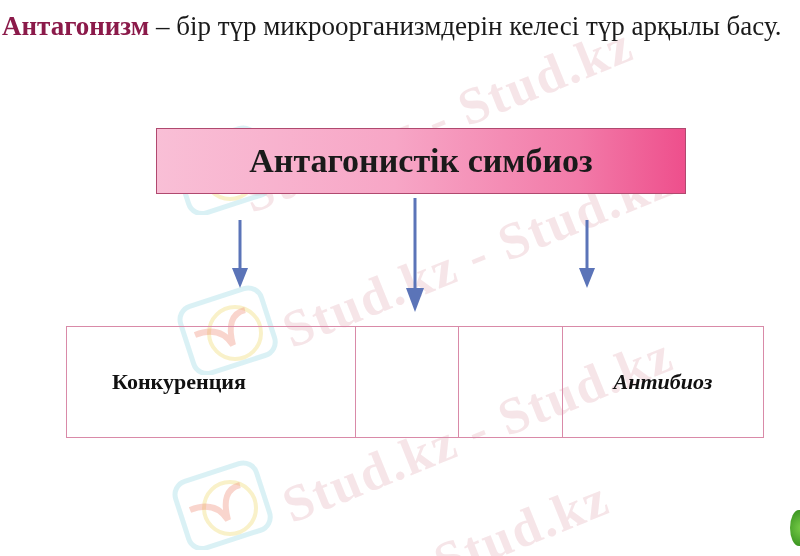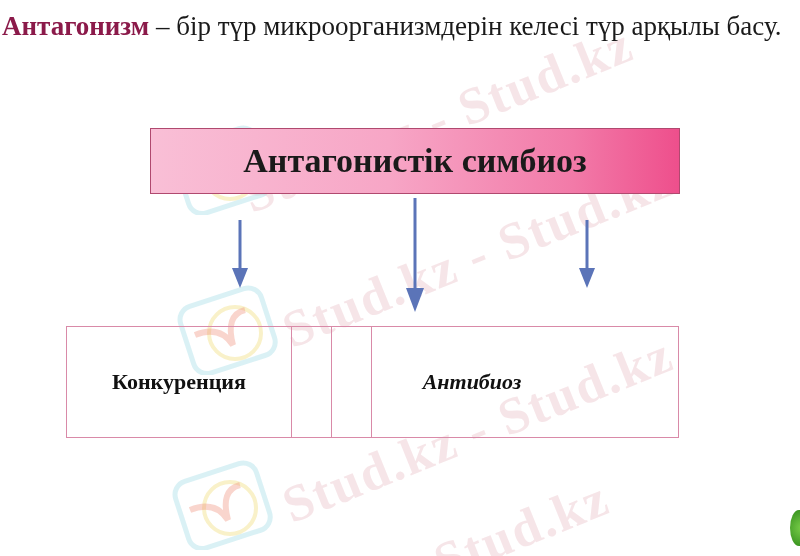--- a/index.html
+++ b/index.html
@@ -9,31 +9,31 @@
     font-family: "Liberation Serif", "DejaVu Serif", serif;
     color: #111;
   }
   .intro {
     position: absolute; left: 2px; top: 6px; width: 800px;
     font-size: 27px; line-height: 40px; color: #1a1a1a;
     z-index: 2;
   }
   .term { color: #8b1a4a; font-weight: bold; }
   .header-box {
-    position: absolute; left: 150px; top: 128px; width: 528px; height: 64px;
+    position: absolute; left: 156px; top: 128px; width: 528px; height: 64px;
     background: linear-gradient(90deg, #f9bfd6 0%, #f7a6c6 45%, #f27aa8 80%, #ee4f8c 100%);
     border: 1px solid #b0496f;
     display: flex; align-items: center; justify-content: center;
     font-size: 34px; font-weight: bold; color: #1a1a1a;
     z-index: 2;
   }
   .arrow { position: absolute; z-index: 2; }
   .row-box {
-    position: absolute; left: 66px; top: 326px; width: 613px; height: 112px;
-    border: 1px solid #d98aa8; display: flex; z-index: 2; box-sizing: border-box;
+    position: absolute; left: 66px; top: 326px; width: 698px; height: 112px;
+    border: 1px solid #d98aa8; display: flex; z-index: 2; box-sizing: border-box; justify-content: space-between;
   }
   .cell {
     height: 100%; box-sizing: border-box; display: flex; align-items: center; justify-content: center;
     font-size: 22px; font-weight: bold; color: #111;
   }
   .cell + .cell { border-left: 1px solid #d98aa8; }
   .wm-text {
     position: absolute; font-size: 52px; font-weight: bold; color: rgba(230,180,190,0.35);
     transform: rotate(-22deg); z-index: 1; white-space: nowrap; letter-spacing: 2px;
   }

